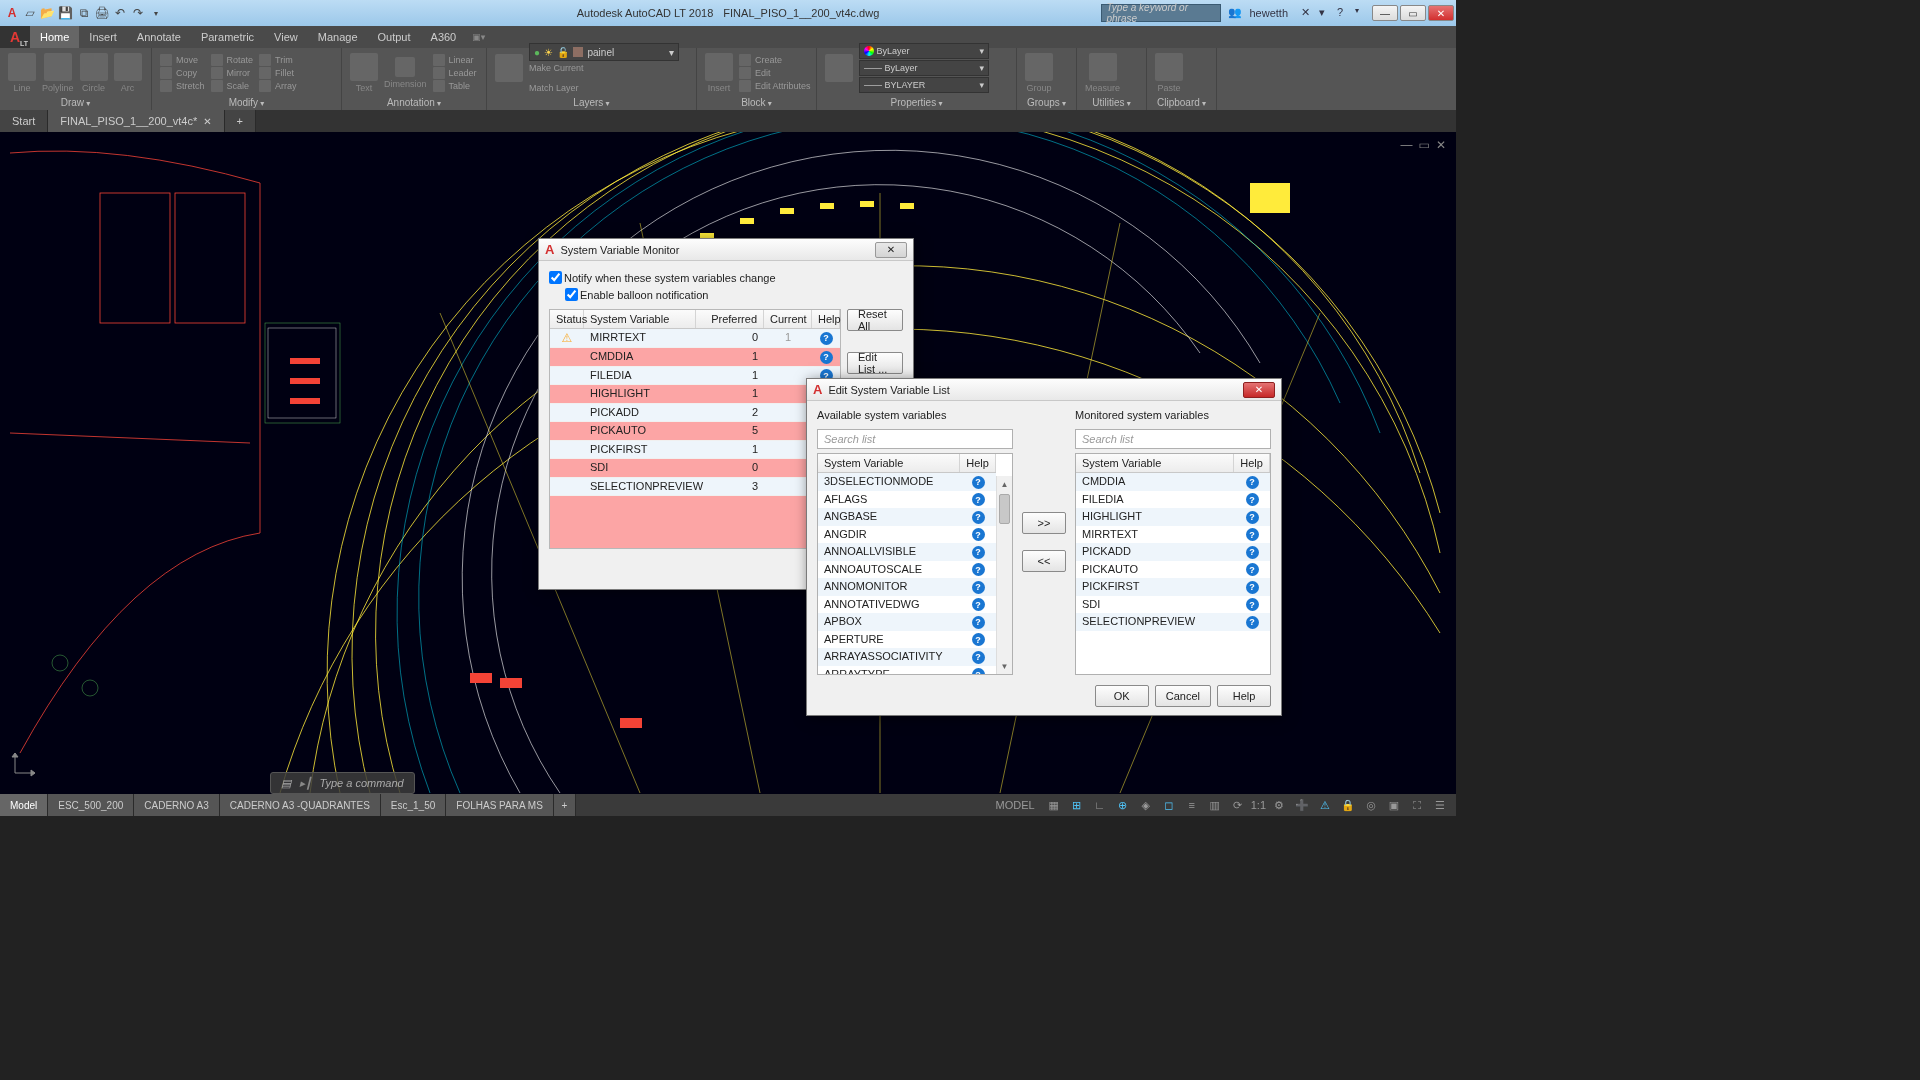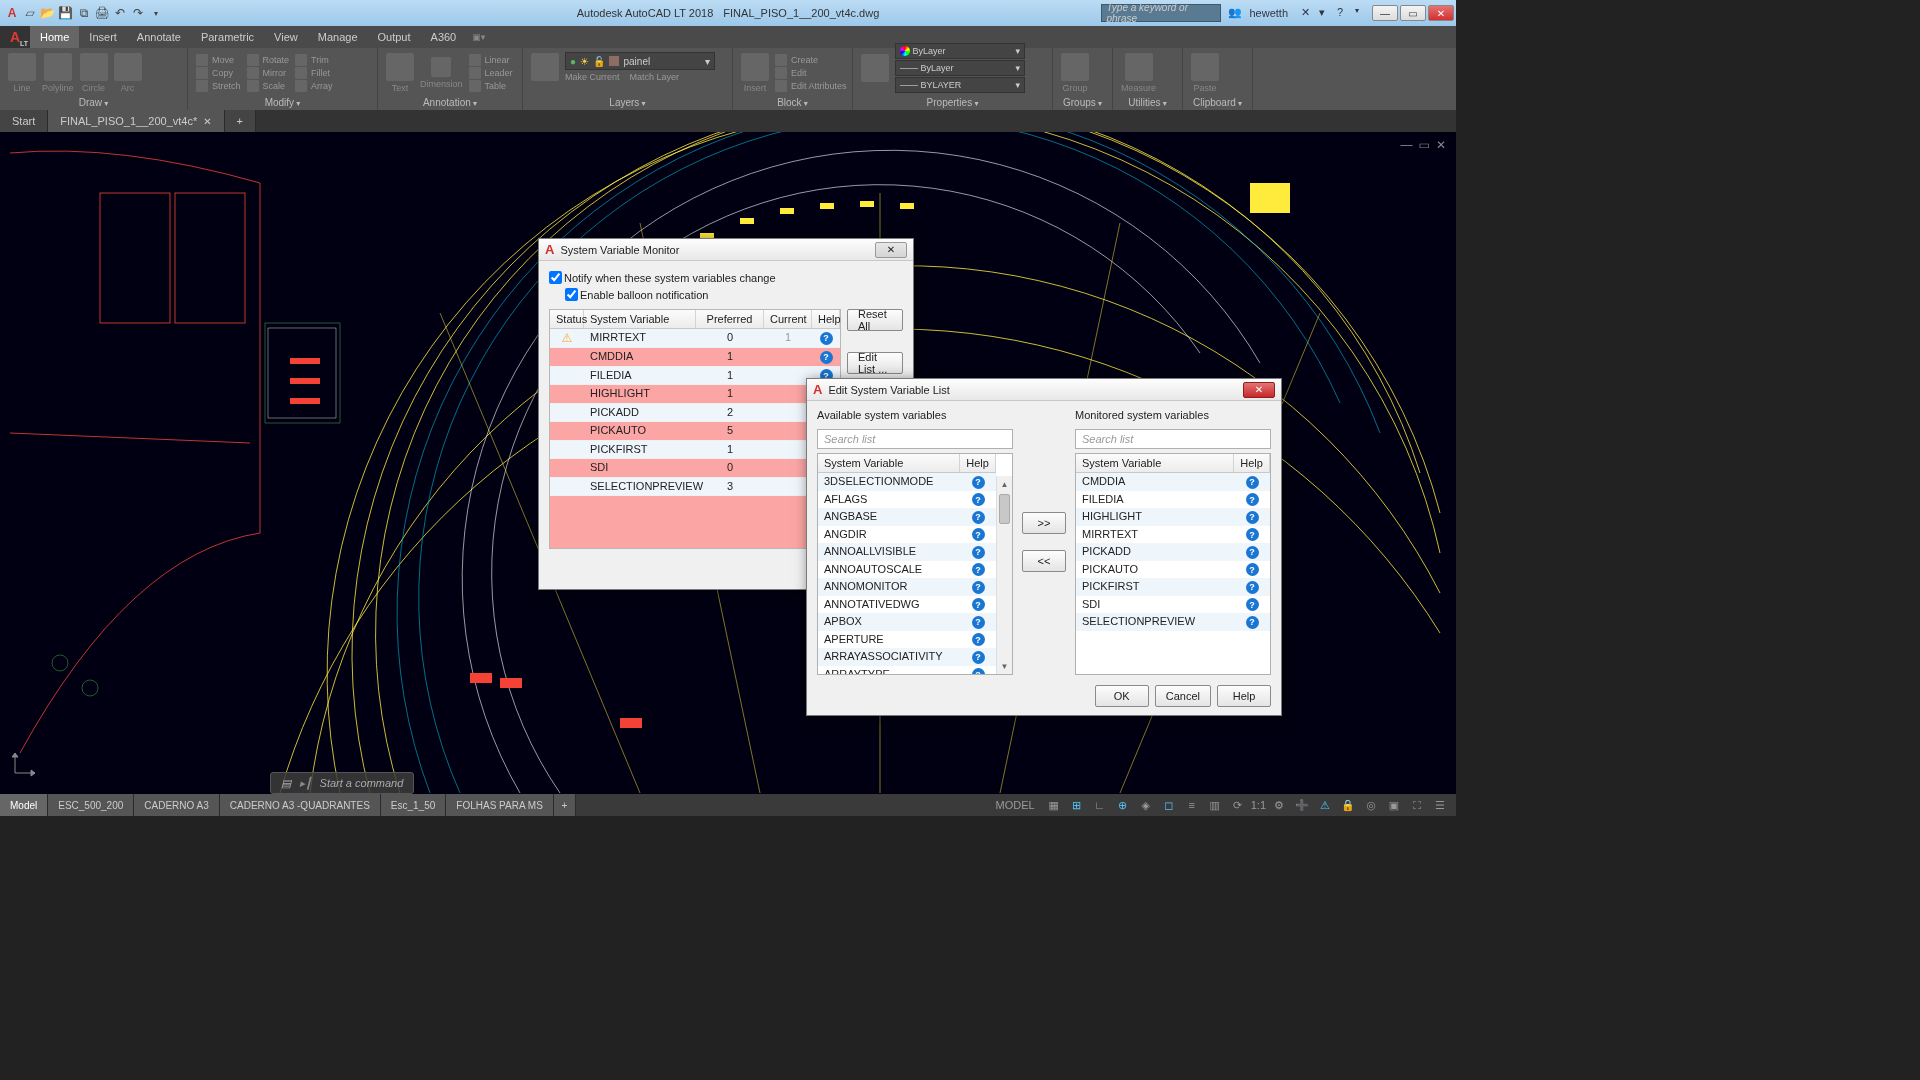--- a/index.html
+++ b/index.html
@@ -70,21 +70,21 @@
 .dialog .body { padding:8px 10px; }
 .dialog label { display:flex; align-items:center; gap:2px; padding:2px 0; }
 .dialog input[type=checkbox] { width:13px; height:13px; }
 
 .sv-table { border:1px solid #b8b8b8; background:#fca5a5; margin-top:6px; }
 .sv-head { display:flex; background:linear-gradient(#fbfbfb,#ececec); border-bottom:1px solid #c8c8c8; font-size:11px; }
 .sv-head > div { padding:3px 6px; border-right:1px solid #d4d4d4; }
 .sv-row { display:flex; font-size:11px; border-bottom:1px solid #f0f0f0; }
 .sv-row.striped { background:#eef5fb; }
 .sv-row > div { padding:2px 6px; }
-.c-status{width:34px;text-align:center;} .c-var{width:112px;} .c-pref{width:68px;text-align:center;} .c-cur{width:48px;text-align:center;} .c-help{width:28px;text-align:center;}
+.c-status{width:34px;text-align:center;} .c-var{width:112px;} .c-pref{width:68px;text-align:right;} .c-cur{width:48px;text-align:center;} .c-help{width:28px;text-align:center;}
 .help-ico { display:inline-flex; width:13px; height:13px; border-radius:50%; background:#1976d2; color:#fff; font-size:9px; align-items:center; justify-content:center; font-weight:bold; }
 .warn-ico { color:#f9a825; font-size:12px; }
 
 .dlg-btn { min-width:54px; height:22px; background:linear-gradient(#fdfdfd,#e4e4e4); border:1px solid #8a8a8a; border-radius:2px; font-size:11px; display:inline-flex; align-items:center; justify-content:center; padding:0 10px; cursor:pointer; }
 
 
 .listcol { flex:1; display:flex; flex-direction:column; }
 .listcol .lbl { font-size:11px; padding-bottom:8px; }
 .listcol .search { height:20px; border:1px solid #b0b0b0; background:#fff; font-style:italic; color:#999; font-size:11px; padding:0 6px; display:flex; align-items:center; margin-bottom:4px; }
 .listcol .list { border:1px solid #b0b0b0; background:#fff; height:222px; overflow:hidden; position:relative; }
@@ -145,21 +145,21 @@
       <div class="tab">Parametric</div>
       <div class="tab">View</div>
       <div class="tab">Manage</div>
       <div class="tab">Output</div>
       <div class="tab">A360</div>
     </div>
   <span style="margin-left:6px;color:#888;font-size:9px;">▣▾</span>
 </div>
 
 <div class="ribbon">
-  <div class="ribbon-panel" style="width:188px;">
+  <div class="ribbon-panel" style="width:152px;">
     <div class="panel-content">
       <div class="rbtn">
           <div class="rbtn-ico lg"></div>
           <span>Line</span>
         </div>
       <div class="rbtn">
           <div class="rbtn-ico lg"></div>
           <span>Polyline</span>
         </div>
       <div class="rbtn">
@@ -255,21 +255,21 @@
           </div>
         <div style="display:flex;flex-direction:column;gap:2px;">
           <div class="layer-dd">
               <span style="color:#5cb85c;">●</span>
               <span style="color:#ffd54f;">☀</span>
               <span style="color:#6ab7ff;">🔓</span>
               <span style="width:10px;height:10px;background:#8d6e63;"></span>
               <span>painel</span>
               <span style="margin-left:auto;">▾</span>
             </div>
-          <div style="display:flex;gap:10px;font-size:9px;">
+          <div style="display:flex;gap:10px;font-size:9px;flex-direction:column;">
               <span><span class="mini"></span> <span>Make Current</span></span>
               <span><span class="mini"></span> <span>Match Layer</span></span>
             </div>
         </div>
       </div>
     </div>
     <div class="panel-label">Layers</div>
   </div>
   <div class="ribbon-panel" style="width:120px;">
     <div class="panel-content">
@@ -419,21 +419,21 @@
         <line x1="0" y1="0" x2="0" y2="-20"></line>
       <polygon points="20,0 16,-3 16,3" fill="#888"></polygon>
         <polygon points="0,-20 -3,-16 3,-16" fill="#888"></polygon>
     </g>
   </svg>
 </div>
 
 <div class="cmdline">
   <span>▤</span>
   <span class="chev">▸┃</span>
-  <span>Start a command</span>
+  <span>Type a command</span>
 </div>
 
 <div class="statusbar">
   <div id="statustabs" style="display:flex;">
       <div class="modeltab active">Model</div>
       <div class="modeltab">ESC_500_200</div>
       <div class="modeltab">CADERNO A3</div>
       <div class="modeltab">CADERNO A3 -QUADRANTES</div>
       <div class="modeltab">Esc_1_50</div>
       <div class="modeltab">FOLHAS PARA MS</div>

